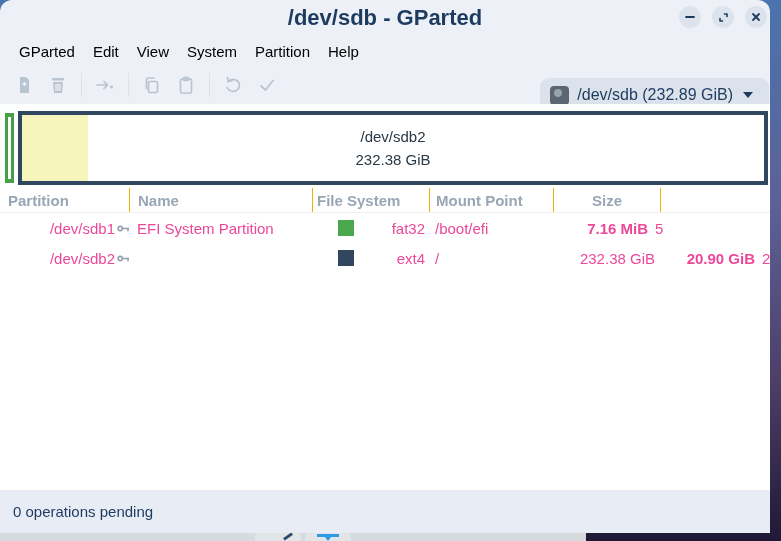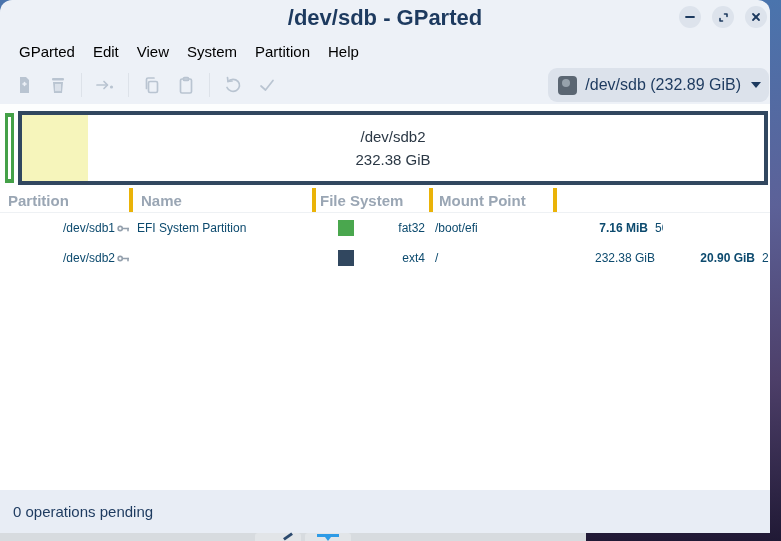--- a/index.html
+++ b/index.html
@@ -35,23 +35,23 @@
   .menubar { display:flex; align-items:center; height:30px; padding-left:10px; gap:0; }
   .menu-item { padding:3px 9px; font-size:15px; font-weight:500; color:#000000; border-radius:5px; }
 
   
   .toolbar { position:relative; height:38px; display:flex; align-items:center; padding-left:7px; }
   .tool-btn { width:34px; height:30px; display:flex; align-items:center; justify-content:center; border-radius:6px; }
   .tool-sep { width:1px; height:24px; background:#dde2e9; margin:0 6px; }
   .tool-btn svg { stroke:#b9c4d1; fill:none; stroke-width:1.7; stroke-linecap:round; stroke-linejoin:round; }
   .tool-btn svg .fillpart { fill:#b9c4d1; stroke:none; }
   .device-combo {
-    position:absolute; right:1px; top:2px; height:34px;
+    position:absolute; right:1px; top:12px; height:34px;
     background:#dce2eb; border-radius:9px;
-    display:flex; align-items:center; gap:8px; padding:0 8px 0 10px;
+    display:flex; align-items:center; gap:8px; padding:0 16px 0 10px;
     color:#1d3a5f; font-size:16px; font-weight:500;
   }
   .drive-icon { width:19px; height:19px; background:#5b6672; border-radius:4px; position:relative; }
   .drive-icon::after { content:""; position:absolute; left:4px; top:3px; width:8px; height:8px; border-radius:50%; background:#97a2ac; }
   .caret-down { width:0; height:0; border-left:5px solid transparent; border-right:5px solid transparent; border-top:6px solid #1d3a5f; margin-left:2px; }
 
   
   .content { position:absolute; left:0; top:104px; right:0; bottom:43px; background:#ffffff; }
 
   
@@ -65,23 +65,23 @@
     background:#ffffff; border:4px solid #31475f;
     display:flex; flex-direction:column; align-items:center; justify-content:center;
   }
   .part-selected .used { position:absolute; left:0; top:0; width:66px; height:100%; background:#f6f5bb; }
   .part-label { font-size:15px; color:#2b3845; line-height:23px; z-index:1; }
 
   
   .ptable { position:absolute; left:0; top:84px; right:0; }
   .trow { display:flex; align-items:center; }
   .thead { height:25px; border-bottom:1px solid #eef1f4; }
-  .thead .cell { font-weight:700; color:#9aa6b4; font-size:15px; height:100%; display:flex; align-items:center; border-left:4px solid #eab308; }
+  .thead .cell { font-weight:700; color:#9aa6b4; font-size:15px; height:100%; display:flex; align-items:center; border-left:1px solid #eab308; }
   .thead .cell:first-child { border-left:none; }
-  .tbody-row { height:30px; font-size:12px; font-weight:500; color:#0c4a6e; }
+  .tbody-row { height:30px; font-size:15px; font-weight:500; color:#ec4899; }
   .cell { flex:none; white-space:nowrap; overflow:hidden; }
   .c-partition { width:129px; display:flex; justify-content:flex-end; align-items:center; }
   .c-name { width:183px; padding-left:8px; }
   .c-fs { width:117px; display:flex; align-items:center; padding-left:4px; }
   .c-mount { width:124px; padding-left:6px; }
   .c-size { width:107px; justify-content:flex-end; display:flex; padding-right:5px; }
   .c-used { width:98px; justify-content:flex-end; display:flex; padding-right:3px;font-weight:bold; }
   .c-unused { width:12px; padding-left:4px; }
   .thead .c-size, .thead .c-used { justify-content:center; padding-right:0; }
   .thead .c-partition { justify-content:flex-start; padding-left:8px; }
@@ -211,20 +211,21 @@
         <div class="part-label">232.38 GiB</div>
       </div>
     </div>
 
     <div class="ptable">
       <div class="trow thead">
         <div class="cell c-partition">Partition</div>
         <div class="cell c-name">Name</div>
         <div class="cell c-fs">File System</div>
         <div class="cell c-mount">Mount Point</div>
+        <div class="cell c-size">Size</div>
         <div class="cell c-unused"></div>
       </div>
 
       <div class="trow tbody-row">
         <div class="cell c-partition">
           <span>/dev/sdb1</span>
           <svg class="key-icon" width="16" height="9" viewBox="0 0 16 9" fill="none" stroke="#94a0ad" stroke-width="1.6" stroke-linecap="round">
             <circle cx="3.2" cy="4.5" r="2.1"></circle>
               <line x1="5.6" y1="4.5" x2="14.5" y2="4.5"></line>
               <line x1="11" y1="4.5" x2="11" y2="6.8"></line>

